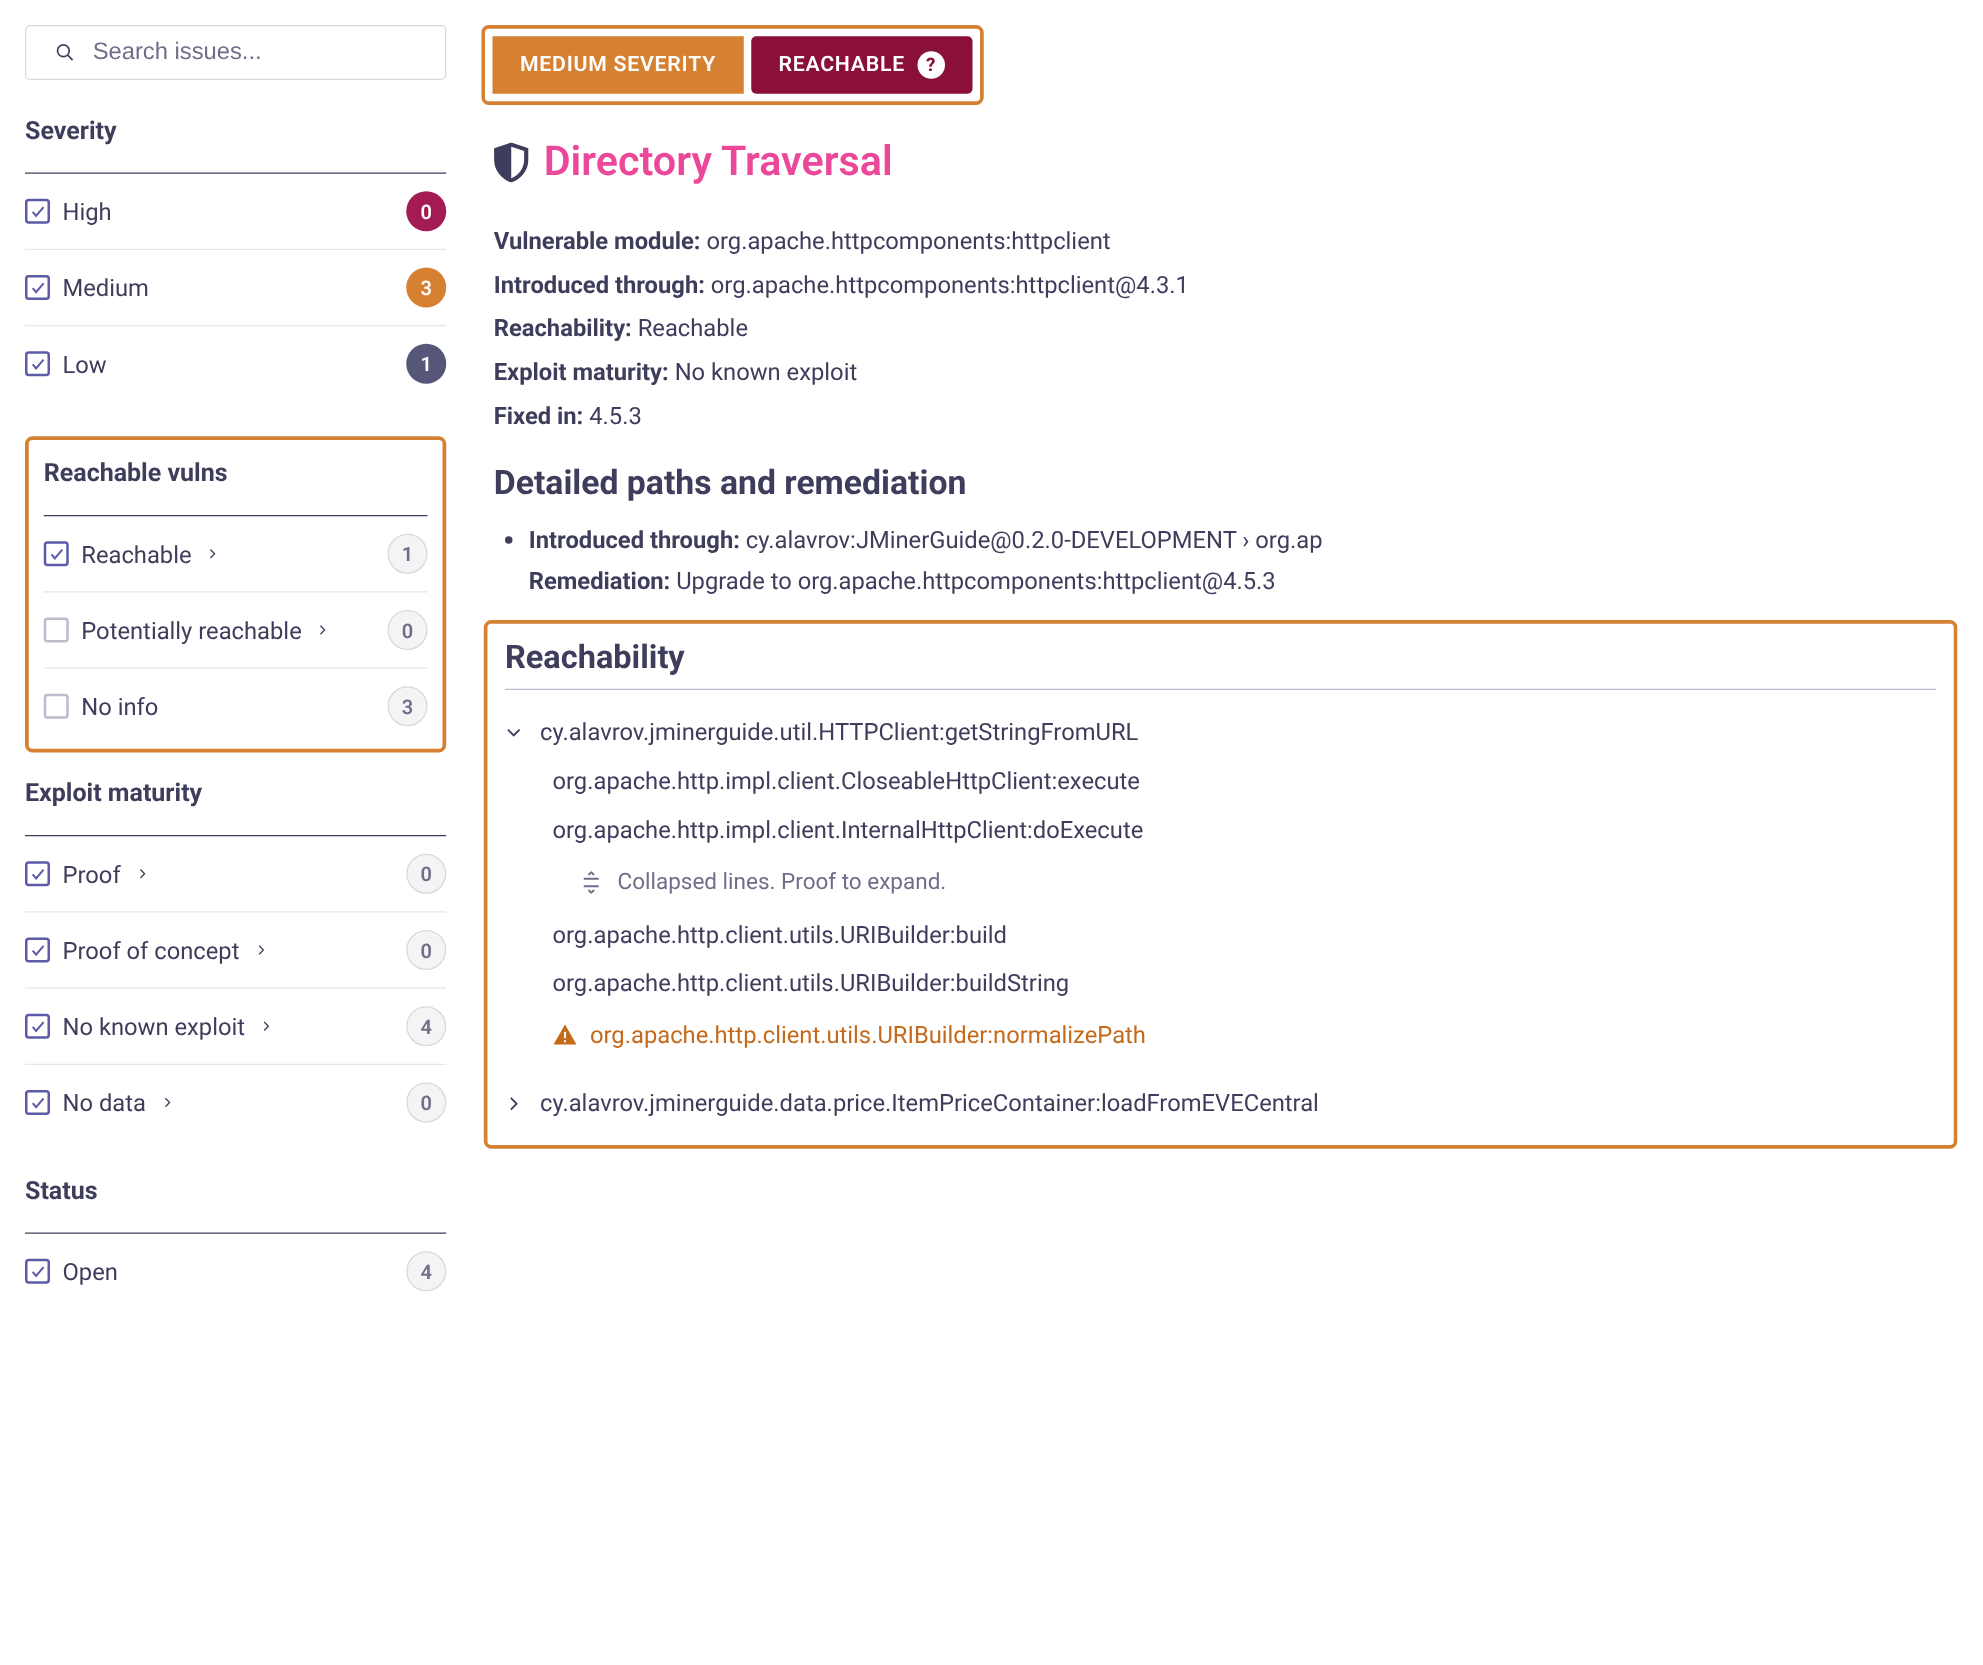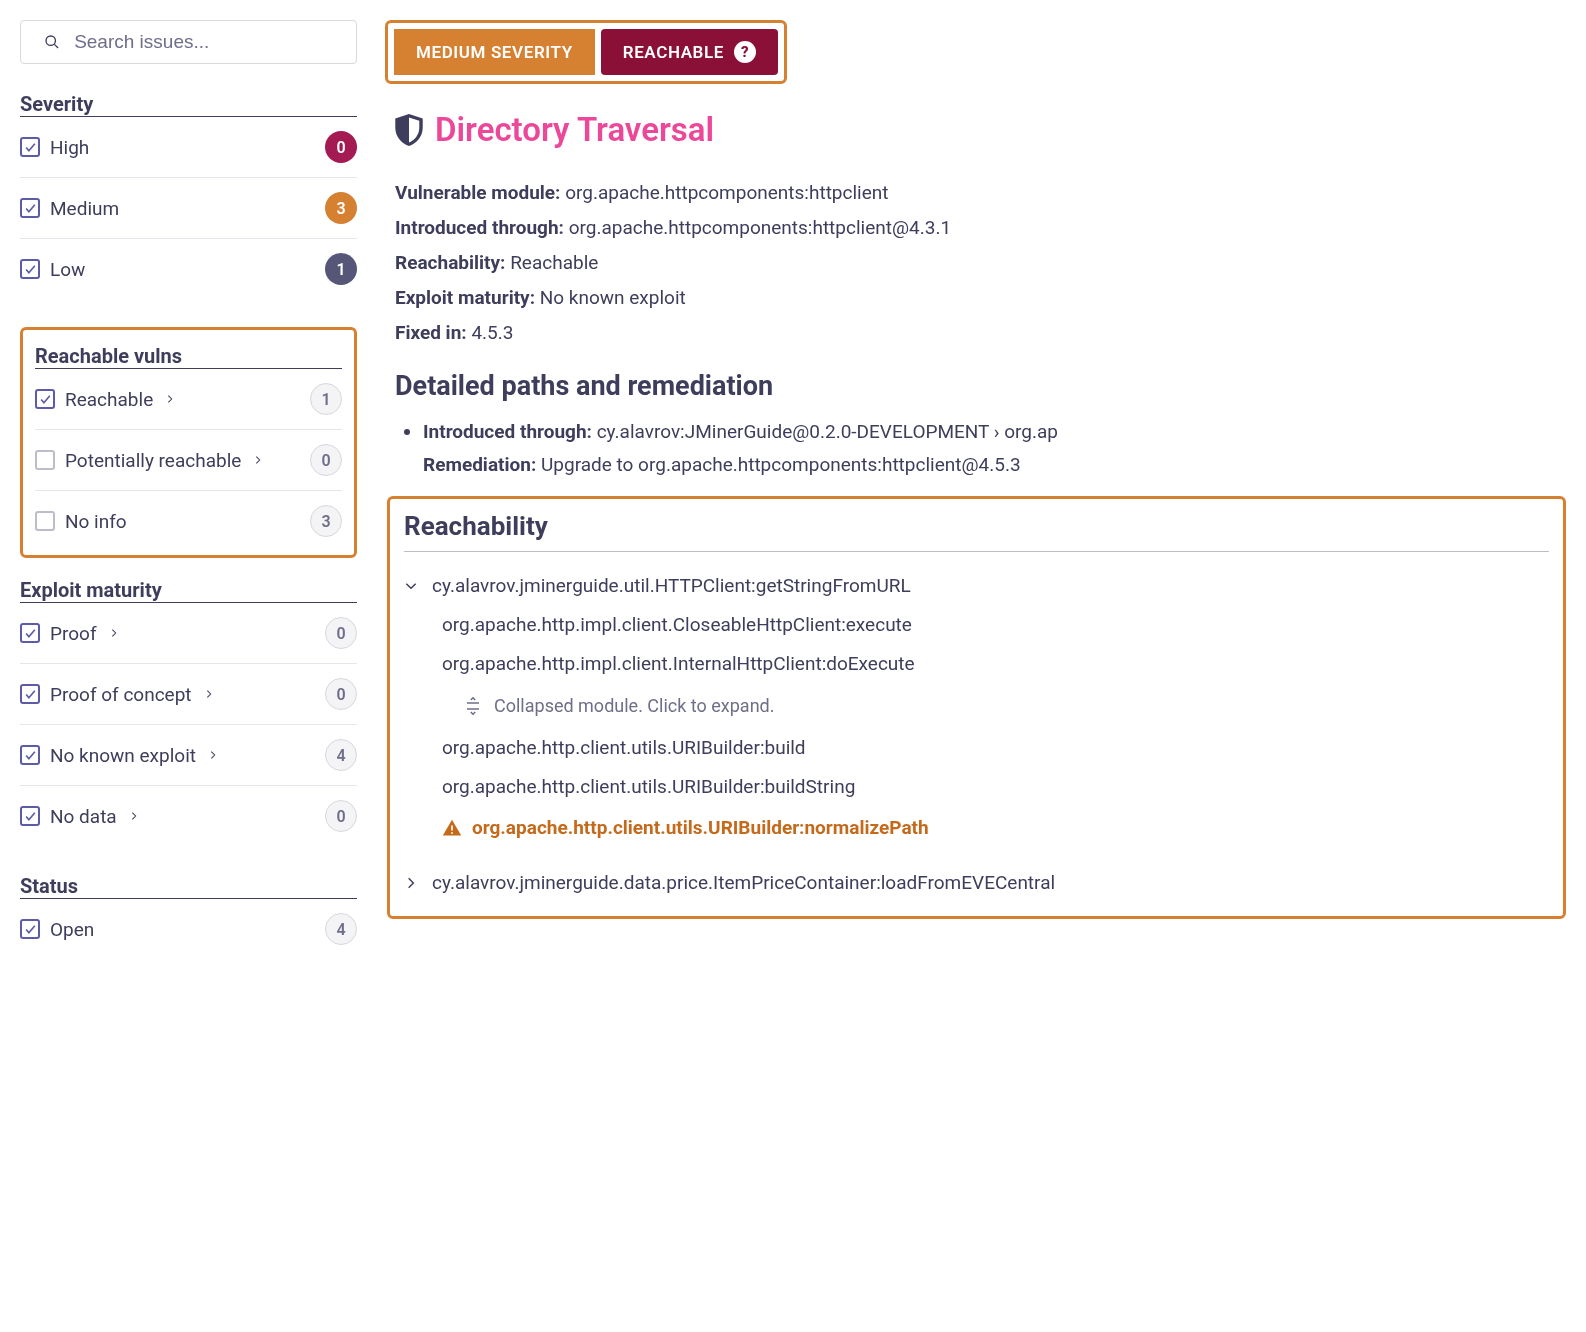--- a/index.html
+++ b/index.html
@@ -34,21 +34,21 @@
 }
 .search-wrap input::placeholder { color: #6e6e8a; }
 .search-icon { width: 18px; height: 18px; stroke: #3e3e5c; stroke-width: 2; fill: none; }
 
 
 .filter-section { margin-bottom: 28px; }
 .filter-title {
   font-weight: 700;
   font-size: 20px;
   color: #3e3e5c;
-  padding-bottom: 0;
+  padding-bottom: 22px;
   border-bottom: 1px solid #3e3e5c;
   margin-bottom: 0;
 }
 .filter-row {
   display: flex;
   align-items: center;
   justify-content: space-between;
   padding: 14px 0;
   border-bottom: 1px solid #e6e6ec;
 }
@@ -154,21 +154,21 @@
 .trace-group { margin-top: 14px; }
 .trace-row { display: flex; align-items: center; gap: 14px; padding: 8px 0; font-size: 19px; color: #3e3e5c; }
 .trace-row.nested { padding-left: 38px; }
 .trace-toggle { width: 14px; height: 14px; stroke: #3e3e5c; stroke-width: 2.5; fill: none; flex-shrink: 0; }
 .collapsed-row {
   display: flex; align-items: center; gap: 12px;
   color: #6e6e8a; font-size: 18px;
   padding: 12px 0 12px 60px;
 }
 .collapse-icon { width: 18px; height: 18px; stroke: #6e6e8a; stroke-width: 2; fill: none; }
-.warn-row { display: flex; align-items: center; gap: 10px; color: #c46a1a; font-weight: 700; padding: 10px 0 10px 38px; font-size: 19px; }
+.warn-row { display: flex; align-items: center; gap: 10px; color: #c46a1a; font-weight: 400; padding: 10px 0 10px 38px; font-size: 19px; }
 .warn-icon { width: 20px; height: 20px; fill: #c46a1a; }
 </style>
 </head>
 <body>
 
 <div class="sidebar">
   <div class="search-wrap">
     <svg class="search-icon" viewBox="0 0 24 24">
         <circle cx="10" cy="10" r="7"></circle>
         <line x1="21" y1="21" x2="15.5" y2="15.5"></line>
@@ -368,21 +368,21 @@
       </div>
       <div class="trace-row nested">org.apache.http.impl.client.CloseableHttpClient:execute</div>
       <div class="trace-row nested">org.apache.http.impl.client.InternalHttpClient:doExecute</div>
       <div class="collapsed-row">
         <svg class="collapse-icon" viewBox="0 0 24 24">
             <line x1="4" y1="8" x2="20" y2="8"></line>
             <line x1="4" y1="16" x2="20" y2="16"></line>
             <polyline points="9 4 12 1 15 4"></polyline>
             <polyline points="9 20 12 23 15 20"></polyline>
           </svg>
-        <span>Collapsed module. Click to expand.</span>
+        <span>Collapsed lines. Proof to expand.</span>
       </div>
       <div class="trace-row nested">org.apache.http.client.utils.URIBuilder:build</div>
       <div class="trace-row nested">org.apache.http.client.utils.URIBuilder:buildString</div>
       <div class="warn-row">
         <svg class="warn-icon" viewBox="0 0 24 24">
             <path d="M12 2 L23 21 H1 Z"></path>
             <rect x="11" y="9" width="2" height="6" fill="#fff"></rect>
             <rect x="11" y="17" width="2" height="2" fill="#fff"></rect>
           </svg>
         <span>org.apache.http.client.utils.URIBuilder:normalizePath</span>

